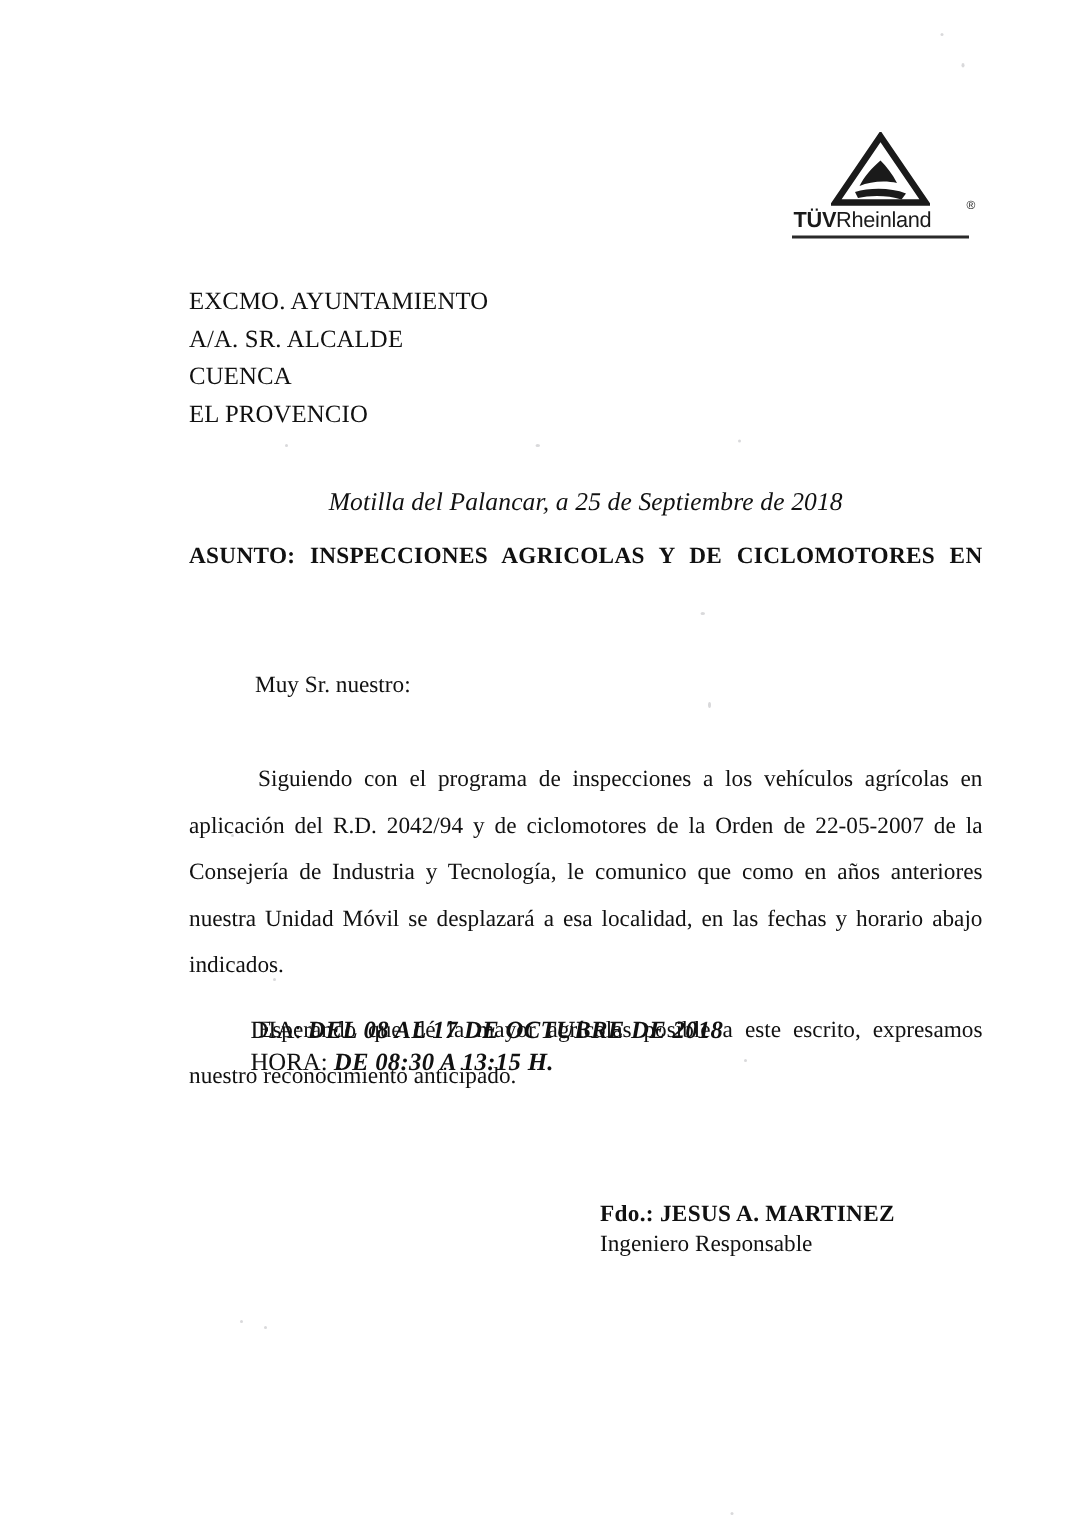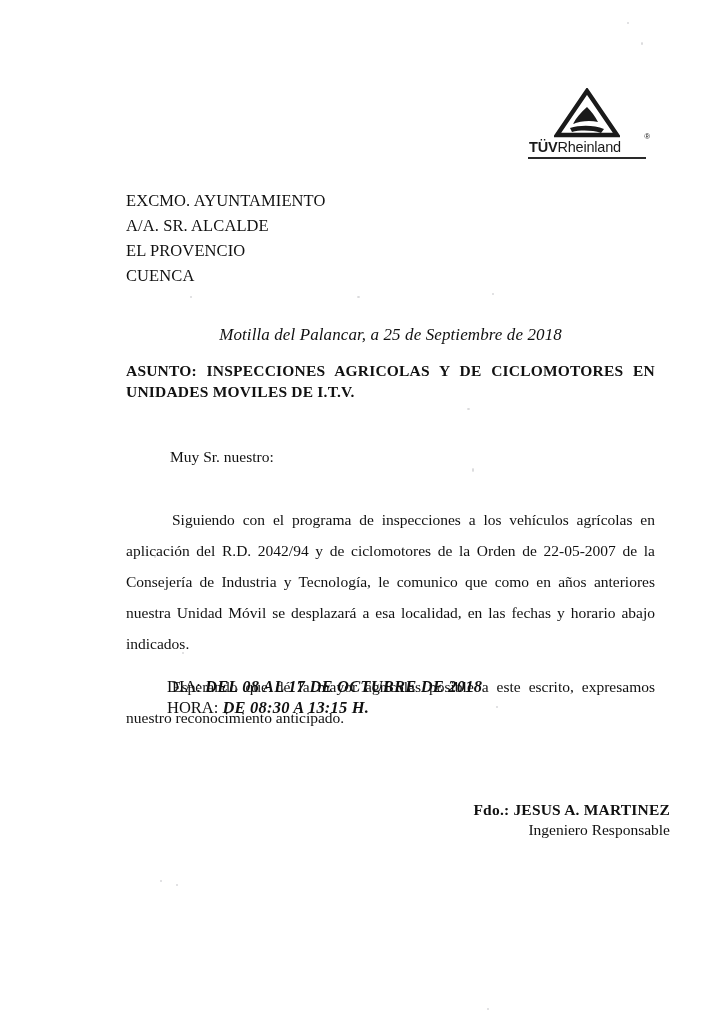--- a/index.html
+++ b/index.html
@@ -159,21 +159,21 @@
   }
   .schedule .label { font-weight: normal; }
   .schedule .value { font-weight: bold; letter-spacing: .2px; font-style: italic; }
 
   
   .signature {
     position: absolute;
     left: 400px;
     top: 800px;
     width: 270px;
-    text-align: right;
+    text-align: left;
     font-size: 15.5px;
     line-height: 20px;
     font-family: Liberation Serif, serif;
   }
   .signature .name {
     font-weight: bold;
     letter-spacing: .2px;
   }
   .signature .role {
     font-weight: normal;
@@ -210,29 +210,28 @@
     </svg>
     <div class="logo-wordmark">
       <span class="tuv">TÜV</span><span class="rheinland">Rheinland</span><span class="reg-mark">®</span>
     </div>
     <div class="logo-rule"></div>
   </div>
 
   <div class="addressee">
     <div>EXCMO. AYUNTAMIENTO</div>
     <div>A/A. SR. ALCALDE</div>
+    <div>CUENCA</div>
     <div>EL PROVENCIO</div>
-    <div>CUENCA</div>
   </div>
 
   <div class="date-line">Motilla del Palancar, a 25 de Septiembre de 2018</div>
 
   <div class="subject">
     <div class="l1">ASUNTO: INSPECCIONES AGRICOLAS Y DE CICLOMOTORES EN</div>
-    <div class="l2">UNIDADES MOVILES DE I.T.V.</div>
   </div>
 
   <div class="salutation">Muy Sr. nuestro:</div>
 
   <div class="body-text">
     <p>Siguiendo con el programa de inspecciones a los vehículos agrícolas en aplicación del R.D. 2042/94 y de ciclomotores de la Orden de 22-05-2007 de la Consejería de Industria y Tecnología, le comunico que como en años anteriores nuestra Unidad Móvil se desplazará a esa localidad, en las fechas y horario abajo indicados.</p>
     <p>Esperando que dé la mayor agrícolas posible a este escrito, expresamos nuestro reconocimiento anticipado.</p>
   </div>
 
   <div class="schedule">

